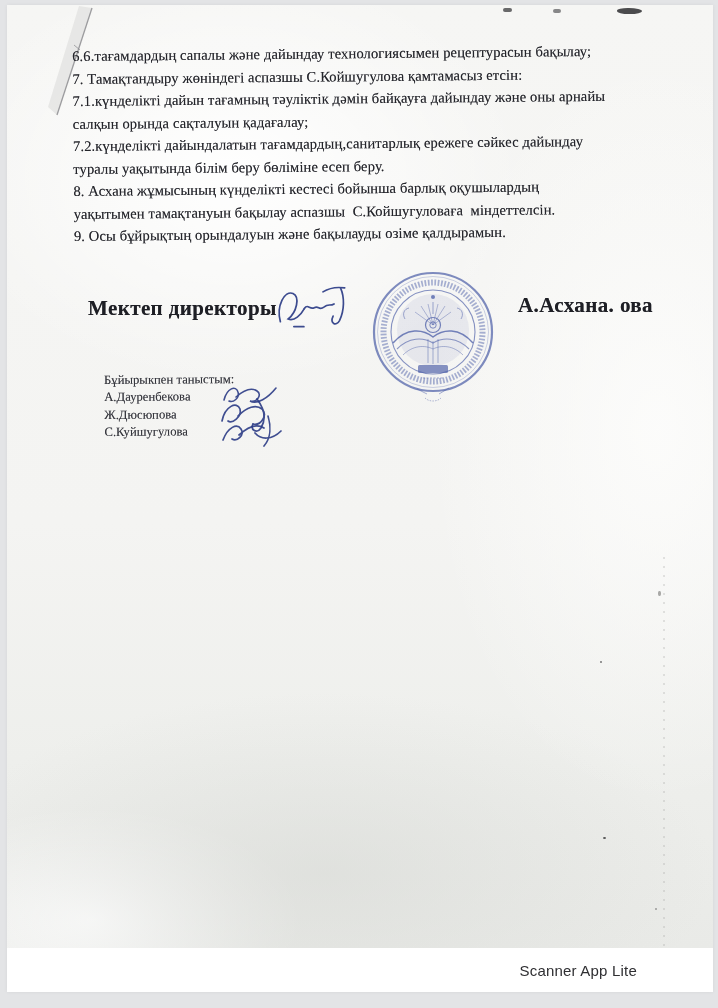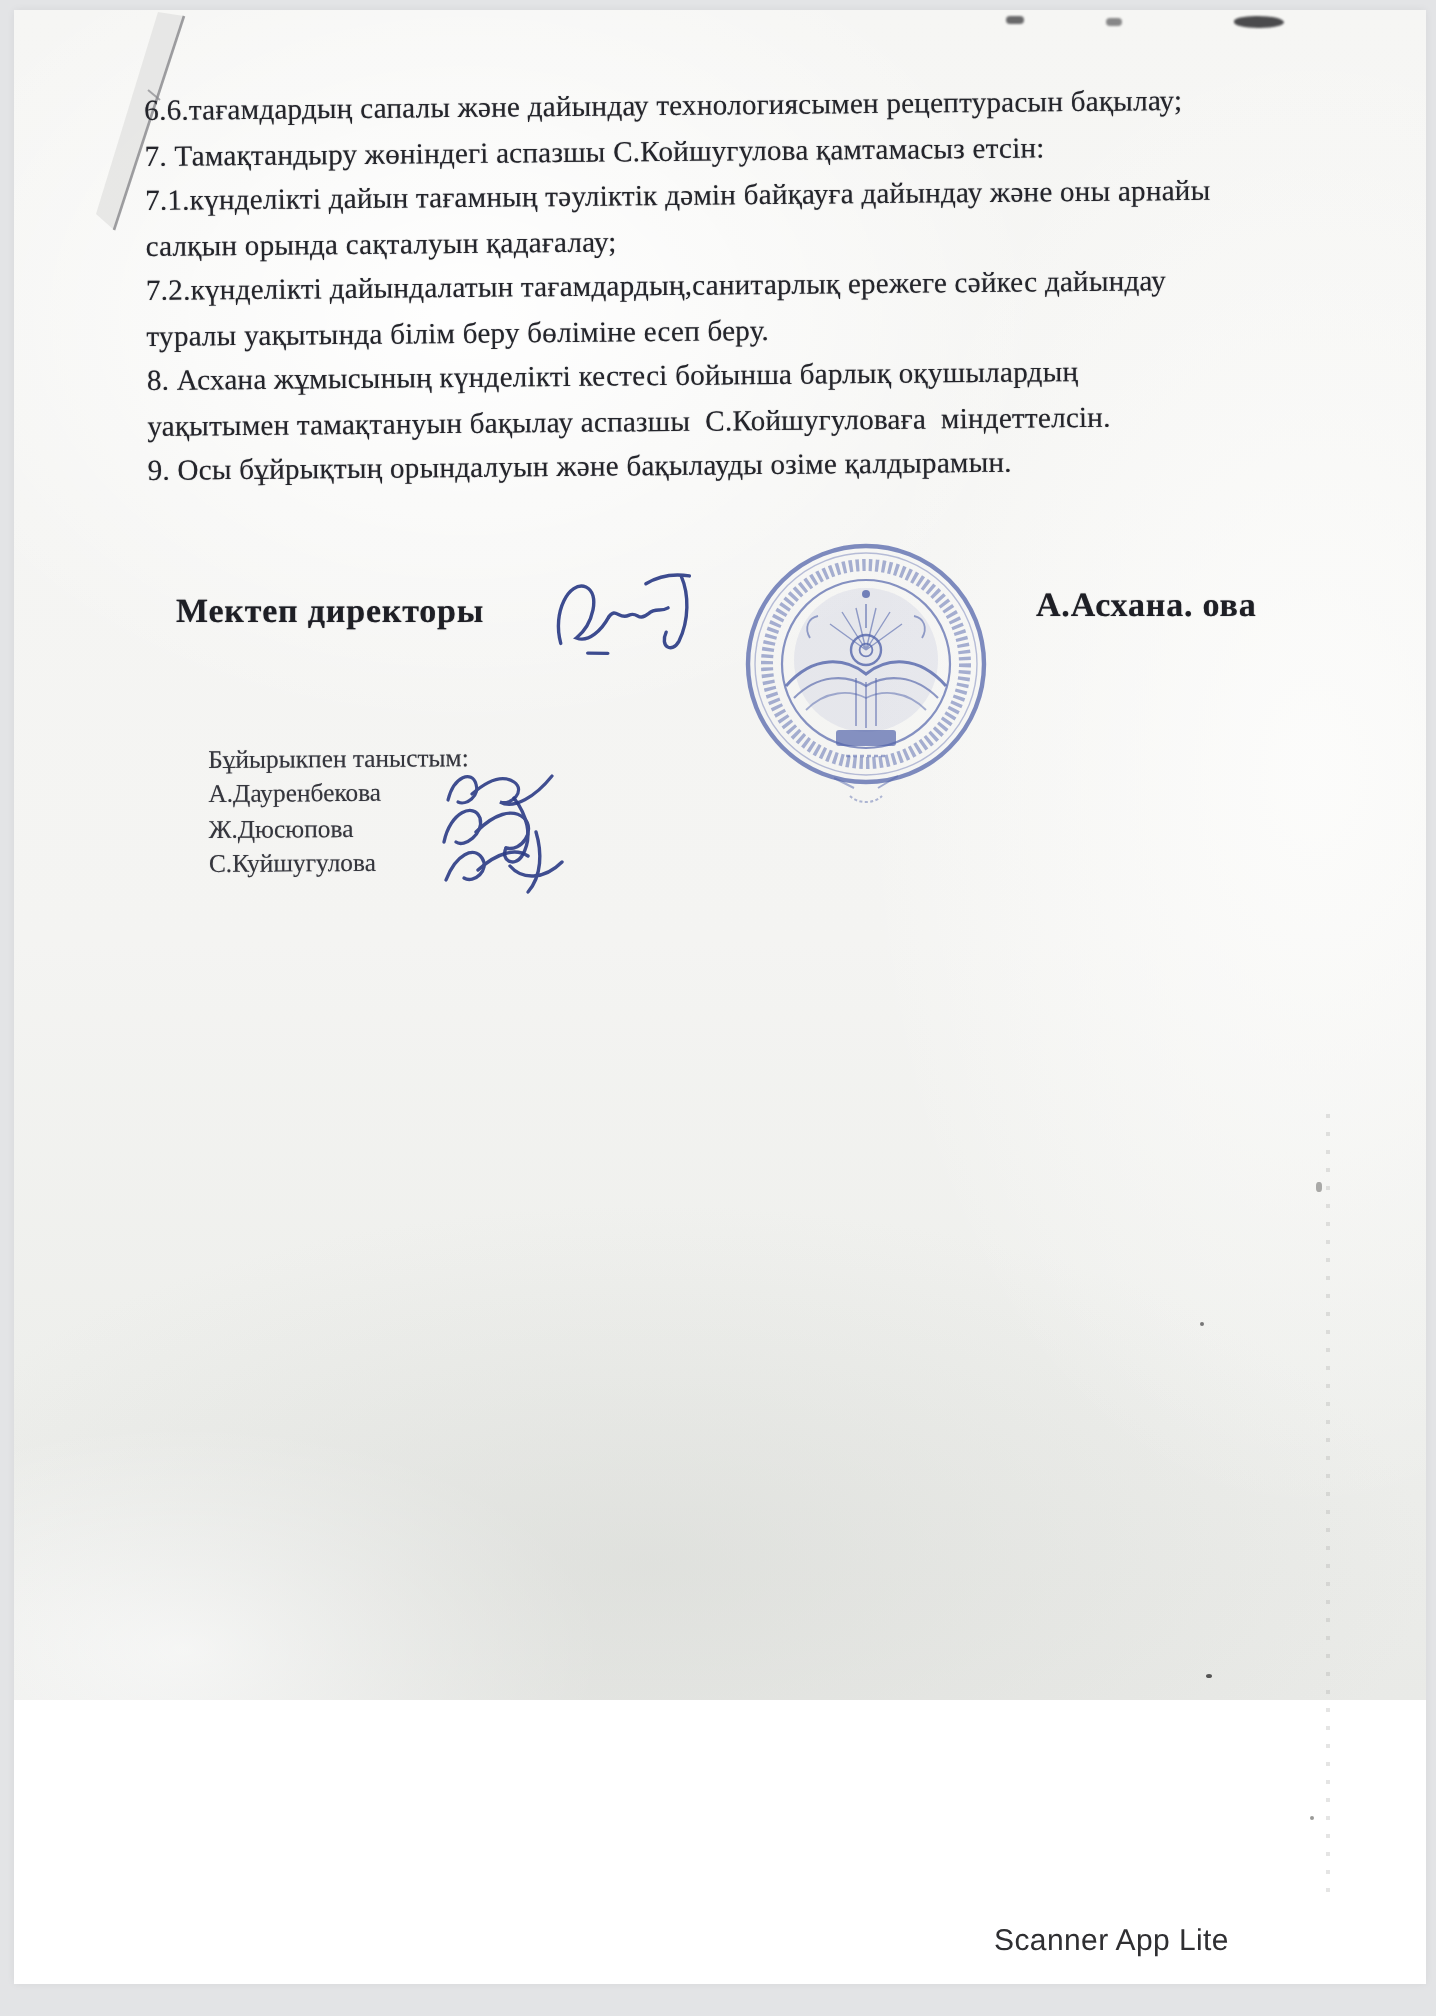--- a/index.html
+++ b/index.html
@@ -10,40 +10,40 @@
   }
   .abs{position:absolute;}
   
   .scan-card{
     left:7px;top:5px;width:706px;height:987px;
     background:#ffffff;
     box-shadow:0 0 4px rgba(0,0,0,0.06);
   }
   
   .photo{
-    left:0;top:0;width:706px;height:845px;
+    left:0;top:0;width:706px;height:943px;
     background:
       radial-gradient(ellipse 420px 300px at 32% 18%, rgba(255,255,255,0.95), rgba(255,255,255,0) 70%),
       radial-gradient(ellipse 320px 520px at 92% 45%, rgba(253,253,252,0.85), rgba(253,253,252,0) 72%),
       radial-gradient(ellipse 520px 240px at 45% 92%, rgba(214,216,212,0.55), rgba(214,216,212,0) 75%),
       radial-gradient(ellipse 300px 160px at 12% 97%, rgba(255,255,255,0.9), rgba(255,255,255,0) 70%),
       linear-gradient(180deg,#f6f6f4 0%,#f4f4f2 55%,#eeefec 80%,#e9eae7 100%);
   }
   .docline{
     white-space:pre;
     font-size:14.6px;line-height:22.5px;
     color:#24252b;letter-spacing:0.1px;
     text-shadow:0 0 0.5px rgba(40,40,48,0.55);
   }
   .order-body{
     left:66px;top:40px;width:600px;
     transform:rotate(-0.55deg);transform-origin:0 50%;
   }
   .bold-row{
-    font-weight:bold;font-size:17px;color:#1e1f25;white-space:pre;
+    font-weight:bold;font-size:21px;color:#1e1f25;white-space:pre;
     letter-spacing:0.4px;text-shadow:0 0 0.5px rgba(30,30,38,0.6);
   }
   .acquainted{
     left:97px;top:367px;
     font-size:12.7px;line-height:17.3px;color:#35363d;
     transform:rotate(-0.4deg);transform-origin:0 0;
     text-shadow:0 0 0.4px rgba(50,50,60,0.5);
   }
   .acquainted div{white-space:pre;}
   
@@ -59,21 +59,21 @@
     transform:rotate(0.15deg);
   }
   .table-edge-strip{
     left:55px;top:945px;width:76px;height:5px;border-radius:2px;
     background:linear-gradient(90deg,#5e1f0c,#8a3a1c 55%,#a76243 85%,rgba(167,98,67,0));
   }
   .app-footer{
     left:0;top:943px;width:706px;height:44px;background:#ffffff;
   }
   .app-name{
-    position:absolute;left:490px;top:14px;width:140px;text-align:left;
+    position:absolute;left:490px;top:14px;width:140px;text-align:right;
     font-family:"Liberation Sans", sans-serif;
     font-size:15px;color:#2f2f32;letter-spacing:0.2px;white-space:pre;
   }
 </style>
 </head>
 <body>
 
 <div class="abs scan-card">
 
   <div class="abs photo">

